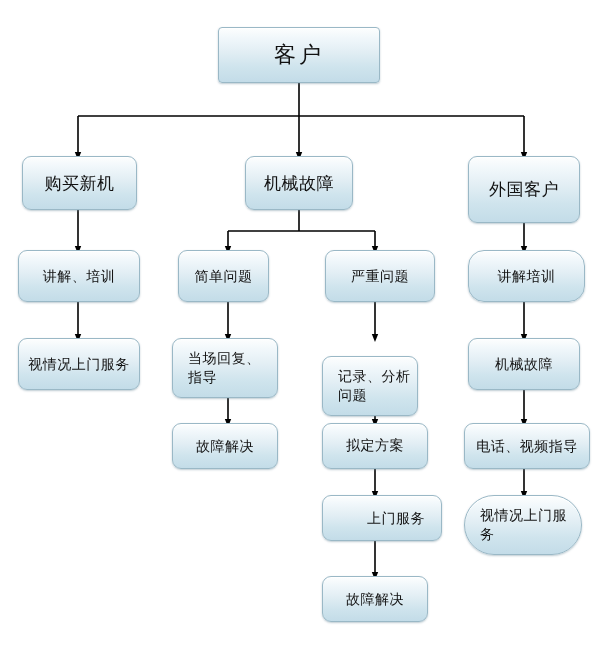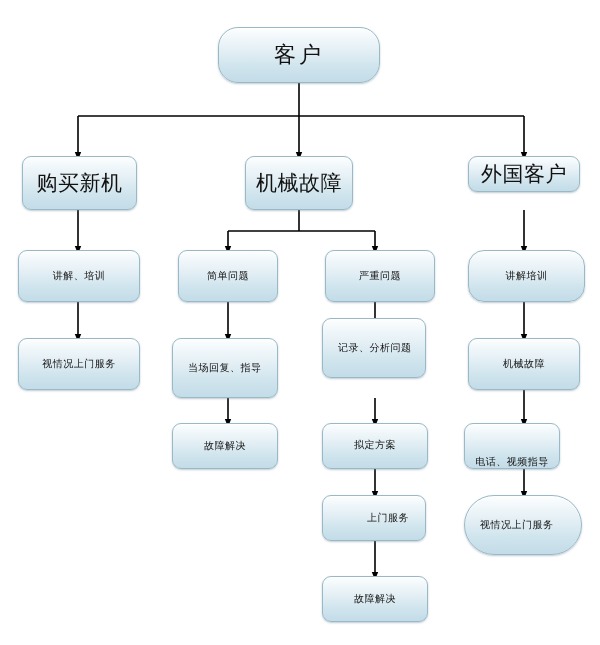--- a/index.html
+++ b/index.html
@@ -35,21 +35,21 @@
                 #fdfefe 0%,
                 #f2f8fb 16%,
                 #e2eef4 44%,
                 #cfe4ed 72%,
                 #c3dce8 100%);
     box-shadow: 0 1px 2px rgba(110,140,155,0.45),
                 inset 0 1px 0 rgba(255,255,255,0.9);
     display: flex;
     align-items: center;
     color: #111111;
-    font-size: 10px;
+    font-size: 14px;
     line-height: 1.35;
     letter-spacing: 0.5px;
     overflow: hidden;
   }
   .node-label {
     display: block;
     width: 100%;
   }
   .node.center {
     justify-content: center;
@@ -62,25 +62,25 @@
     justify-content: flex-start;
     text-align: left;
     padding-left: 15px;
     padding-right: 5px;
   }
   .node.leftalign .node-label {
     text-align: left;
   }
   .node.root {
     font-size: 22px;
-    border-radius: 20px;
+    border-radius: 4px;
     letter-spacing: 3px;
   }
   .node.big {
-    font-size: 21px;
+    font-size: 17px;
   }
 </style>
 </head>
 <body>
 
 <div id="canvas">
 
   <svg id="edges" viewBox="0 0 600 645" width="600" height="645" xmlns="http://www.w3.org/2000/svg">
     <defs>
       <marker id="arrow" markerWidth="9" markerHeight="9" refX="4.5" refY="4" orient="auto" markerUnits="userSpaceOnUse">
@@ -130,55 +130,55 @@
   <div class="node center" style="left:18px; top:250px; width:122px; height:52px;">
     <span class="node-label">讲解、培训</span>
   </div>
   <div class="node center" style="left:18px; top:338px; width:122px; height:52px;">
     <span class="node-label">视情况上门服务</span>
   </div>
 
   <div class="node big center" style="left:245px; top:156px; width:108px; height:54px;">
     <span class="node-label">机械故障</span>
   </div>
-  <div class="node center" style="left:178px; top:250px; width:100px; height:52px;align-items:center;">
+  <div class="node center" style="left:178px; top:250px; width:91px; height:52px;align-items:center;">
     <span class="node-label">简单问题</span>
   </div>
   <div class="node leftalign" style="left:172px; top:338px; width:106px; height:60px;">
     <span class="node-label">当场回复、指导</span>
   </div>
   <div class="node center" style="left:172px; top:423px; width:106px; height:46px;">
     <span class="node-label">故障解决</span>
   </div>
 
   <div class="node center" style="left:325px; top:250px; width:110px; height:52px;">
     <span class="node-label">严重问题</span>
   </div>
-  <div class="node leftalign" style="left:322px; top:318px; width:104px; height:60px;">
+  <div class="node leftalign" style="left:322px; top:356px; width:96px; height:60px;">
     <span class="node-label">记录、分析问题</span>
   </div>
   <div class="node center" style="left:322px; top:423px; width:106px; height:46px;font-family:Liberation Mono, monospace;">
     <span class="node-label">拟定方案</span>
   </div>
-  <div class="node center" style="left:322px; top:495px; width:104px; height:46px;padding-left:28px;">
+  <div class="node center" style="left:322px; top:495px; width:120px; height:46px;padding-left:28px;">
     <span class="node-label">上门服务</span>
   </div>
   <div class="node center" style="left:322px; top:576px; width:106px; height:46px;">
     <span class="node-label">故障解决</span>
   </div>
 
-  <div class="node big center" style="left:468px; top:156px; width:112px; height:36px;">
+  <div class="node big center" style="left:468px; top:156px; width:112px; height:67px;">
     <span class="node-label">外国客户</span>
   </div>
   <div class="node center" style="left:468px; top:250px; width:117px; height:52px;border-radius:16px;">
     <span class="node-label">讲解培训</span>
   </div>
   <div class="node center" style="left:468px; top:338px; width:112px; height:52px;">
     <span class="node-label">机械故障</span>
   </div>
-  <div class="node center" style="left:464px; top:423px; width:96px; height:46px;align-items:flex-end;">
+  <div class="node center" style="left:464px; top:423px; width:126px; height:46px;">
     <span class="node-label">电话、视频指导</span>
   </div>
   <div class="node leftalign" style="left:464px; top:495px; width:118px; height:60px;border-radius:30px;">
     <span class="node-label">视情况上门服务</span>
   </div>
 
 </div>
 
 </body></html>

